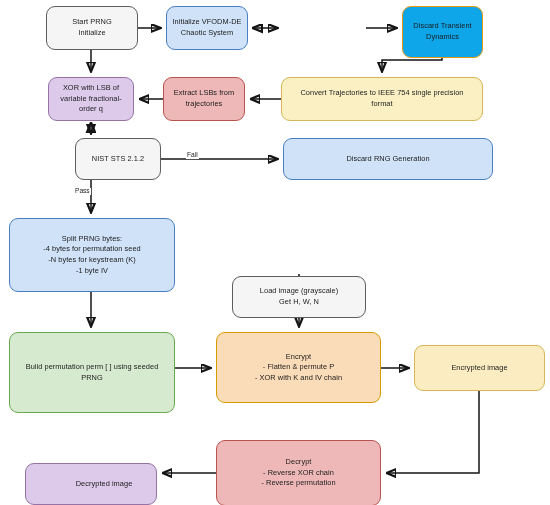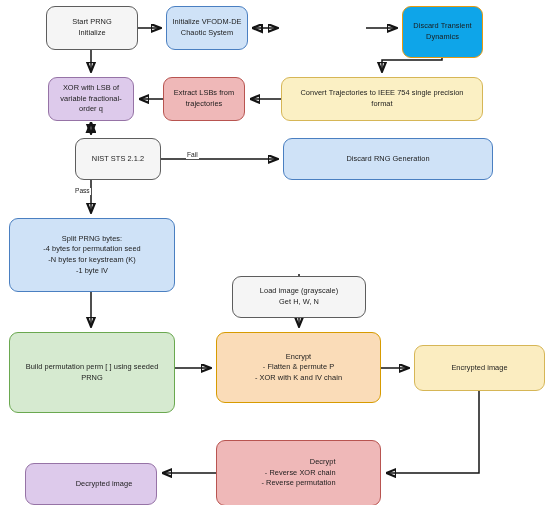--- a/index.html
+++ b/index.html
@@ -124,21 +124,21 @@
 -N bytes for keystream (K)
 -1 byte IV</div>
   <div class="node" style="left: 232px; top: 228px; width: 134px; height: 42px; background: rgb(245, 245, 245); border-color: rgb(93, 93, 93); margin-top: 48px;">Load image (grayscale)
 Get H, W, N</div>
   <div class="node" style="left: 9px; top: 332px; width: 166px; height: 81px; background: rgb(214, 234, 208); border-color: rgb(106, 168, 79);">Build permutation perm [ ] using seeded
 PRNG</div>
   <div class="node" style="left: 414px; top: 345px; width: 131px; height: 46px; background: rgb(251, 237, 193); border-color: rgb(214, 182, 86);">Encrypted image</div>
   <div class="node" style="left: 216px; top: 332px; width: 165px; height: 71px; background: rgb(250, 220, 184); border-color: rgb(215, 155, 0);">Encrypt
 - Flatten &amp; permute P
 - XOR with K and IV chain</div>
-  <div class="node" style="left: 216px; top: 440px; width: 165px; height: 66px; background: rgb(239, 184, 184); border-color: rgb(184, 84, 80); text-align: right;">Decrypt
+  <div class="node" style="left: 216px; top: 440px; width: 165px; height: 66px; background: rgb(239, 184, 184); border-color: rgb(184, 84, 80);">Decrypt
 - Reverse XOR chain
 - Reverse permutation</div>
   <div class="node" style="left: 25px; top: 463px; width: 132px; height: 42px; background: rgb(221, 202, 235); border-color: rgb(150, 115, 166); padding-left: 31px;">Decrypted image</div>
 
   <div class="edge-label" style="left: 186px; top: 152px;">Fail</div>
   <div class="edge-label" style="left: 74px; top: 188px;">Pass</div>
 
 </div>
 
 </body></html>

